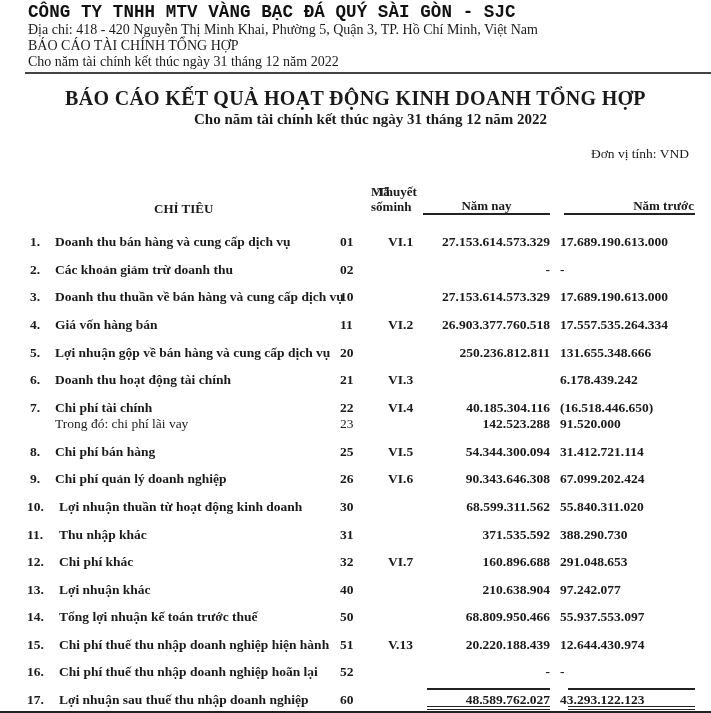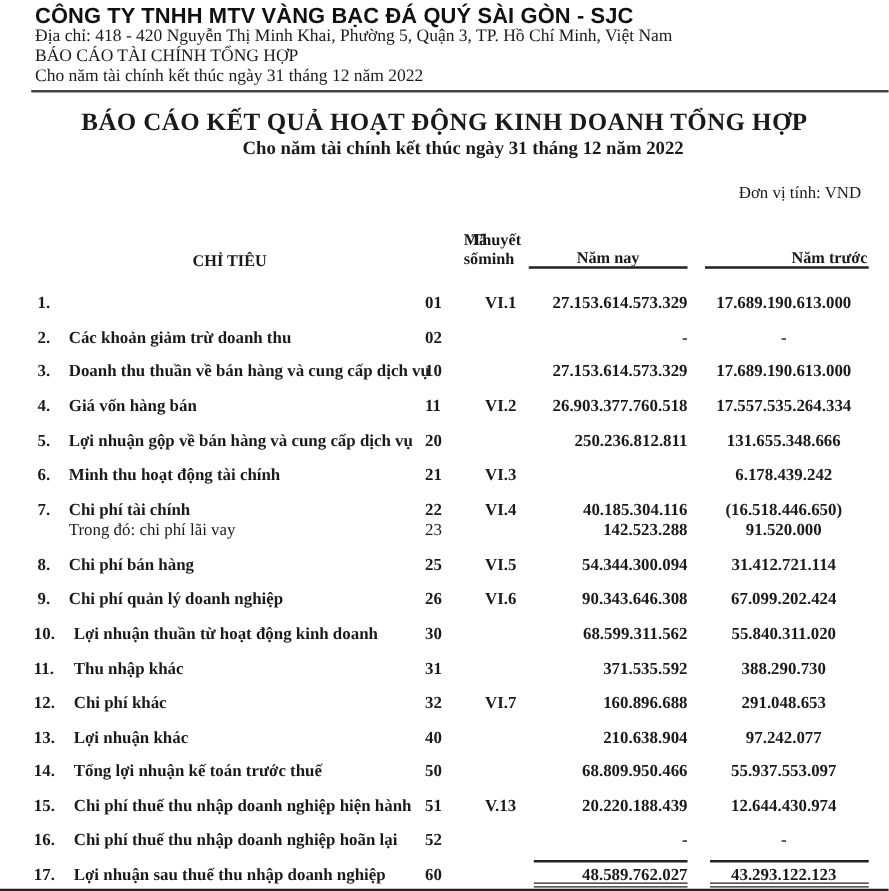--- a/index.html
+++ b/index.html
@@ -1,20 +1,20 @@
 <!DOCTYPE html>
 <html><head>
 <meta charset="utf-8">
 <style>
   html, body { margin: 0; padding: 0; background: #ffffff; }
   body {
     width: 711px; height: 713px; overflow: hidden; position: relative;
     font-family: "Liberation Serif", serif; color: #1a1a1a;
   }
-  .company { position: absolute; left: 28px; top: 2px; font-family: Liberation Sans, sans-serif; font-weight: bold; font-size: 17.5px; letter-spacing: 0.1px; color: #111; white-space: nowrap; }
+  .company { position: absolute; left: 28px; top: 2px; font-family: Liberation Mono, monospace; font-weight: bold; font-size: 17.5px; letter-spacing: 0.1px; color: #111; white-space: nowrap; }
   .address { position: absolute; left: 28px; top: 22px; font-size: 14px; white-space: nowrap; }
   .report-type { position: absolute; left: 28px; top: 38px; font-size: 14px; white-space: nowrap; }
   .period { position: absolute; left: 28px; top: 54px; font-size: 14px; white-space: nowrap; }
   .header-rule { position: absolute; left: 25px; top: 72px; width: 686px; height: 2px; background: #444; }
 
   .title { position: absolute; left: 0; width: 711px; top: 87px; text-align: center; font-weight: bold; font-size: 20px; letter-spacing: 0.3px; box-sizing: border-box; white-space: nowrap; }
   .subtitle { position: absolute; left: 0; width: 711px; top: 111px; text-align: center; font-weight: bold; font-size: 15px; padding-left: 30px; box-sizing: border-box; white-space: nowrap; }
   .unit { position: absolute; right: 22px; top: 146px; font-size: 13.5px; white-space: nowrap; }
 
   .th { position: absolute; font-weight: bold; font-size: 13px; white-space: nowrap; line-height: 15px; }
@@ -27,21 +27,21 @@
 
   .row { position: absolute; left: 0; width: 711px; height: 20px; font-size: 13.5px; white-space: nowrap; }
   .row > span { position: absolute; top: 0; line-height: 20px; }
   .c-num { left: 30px; font-weight: bold; }
   .c-label { left: 55px; font-weight: bold; }
   .row.sub .c-label { font-weight: normal; }
   .c-code { left: 340px; width: 24px; font-weight: bold; }
   .row.sub .c-code { font-weight: normal; }
   .c-note { left: 388px; font-weight: bold; }
   .c-cur { left: 420px; width: 130px; text-align: right; font-weight: bold; }
-  .c-prev { left: 560px; width: 134px; text-align: center; font-weight: bold; }
+  .c-prev { left: 560px; width: 134px; text-align: left; font-weight: bold; }
   .row.sub .c-cur, .row.sub .c-prev { font-weight: bold; }
   .row.l10 .c-num { left: 27px; }
   .row.l10 .c-label { left: 59px; }
 
   .total-top { position: absolute; top: 688px; height: 1.5px; background: #222; }
   .total-dbl { position: absolute; top: 706px; height: 4px; border-top: 1.5px solid #222; border-bottom: 1.5px solid #222; box-sizing: border-box; }
   .bottom-edge { position: absolute; left: 0; top: 711px; width: 711px; height: 2px; background: #222; }
 </style>
 </head>
 <body>
@@ -66,20 +66,21 @@
   <div>minh</div>
 </div>
 <div class="th th-nn">Năm nay</div>
 <div class="th th-nt">Năm trước</div>
 <div class="th-rule" style="left:423px;width:127px;"></div>
 <div class="th-rule" style="left:564px;width:131px;"></div>
 
 <div id="rows">
     <div class="row" style="top: 232px;">
       <span class="c-num">1.</span>
+      <span class="c-label">Doanh thu bán hàng và cung cấp dịch vụ</span>
       <span class="c-code">01</span>
       <span class="c-note">VI.1</span>
       <span class="c-cur">27.153.614.573.329</span>
       <span class="c-prev">17.689.190.613.000</span>
     </div>
     <div class="row" style="top: 260px;">
       <span class="c-num">2.</span>
       <span class="c-label">Các khoản giảm trừ doanh thu</span>
       <span class="c-code">02</span>
       <span class="c-note"></span>
@@ -105,21 +106,21 @@
     <div class="row" style="top: 343px;">
       <span class="c-num">5.</span>
       <span class="c-label">Lợi nhuận gộp về bán hàng và cung cấp dịch vụ</span>
       <span class="c-code">20</span>
       <span class="c-note"></span>
       <span class="c-cur">250.236.812.811</span>
       <span class="c-prev">131.655.348.666</span>
     </div>
     <div class="row" style="top: 370px;">
       <span class="c-num">6.</span>
-      <span class="c-label">Minh thu hoạt động tài chính</span>
+      <span class="c-label">Doanh thu hoạt động tài chính</span>
       <span class="c-code">21</span>
       <span class="c-note">VI.3</span>
       <span class="c-prev">6.178.439.242</span>
     </div>
     <div class="row" style="top: 398px;">
       <span class="c-num">7.</span>
       <span class="c-label">Chi phí tài chính</span>
       <span class="c-code">22</span>
       <span class="c-note">VI.4</span>
       <span class="c-cur">40.185.304.116</span>

